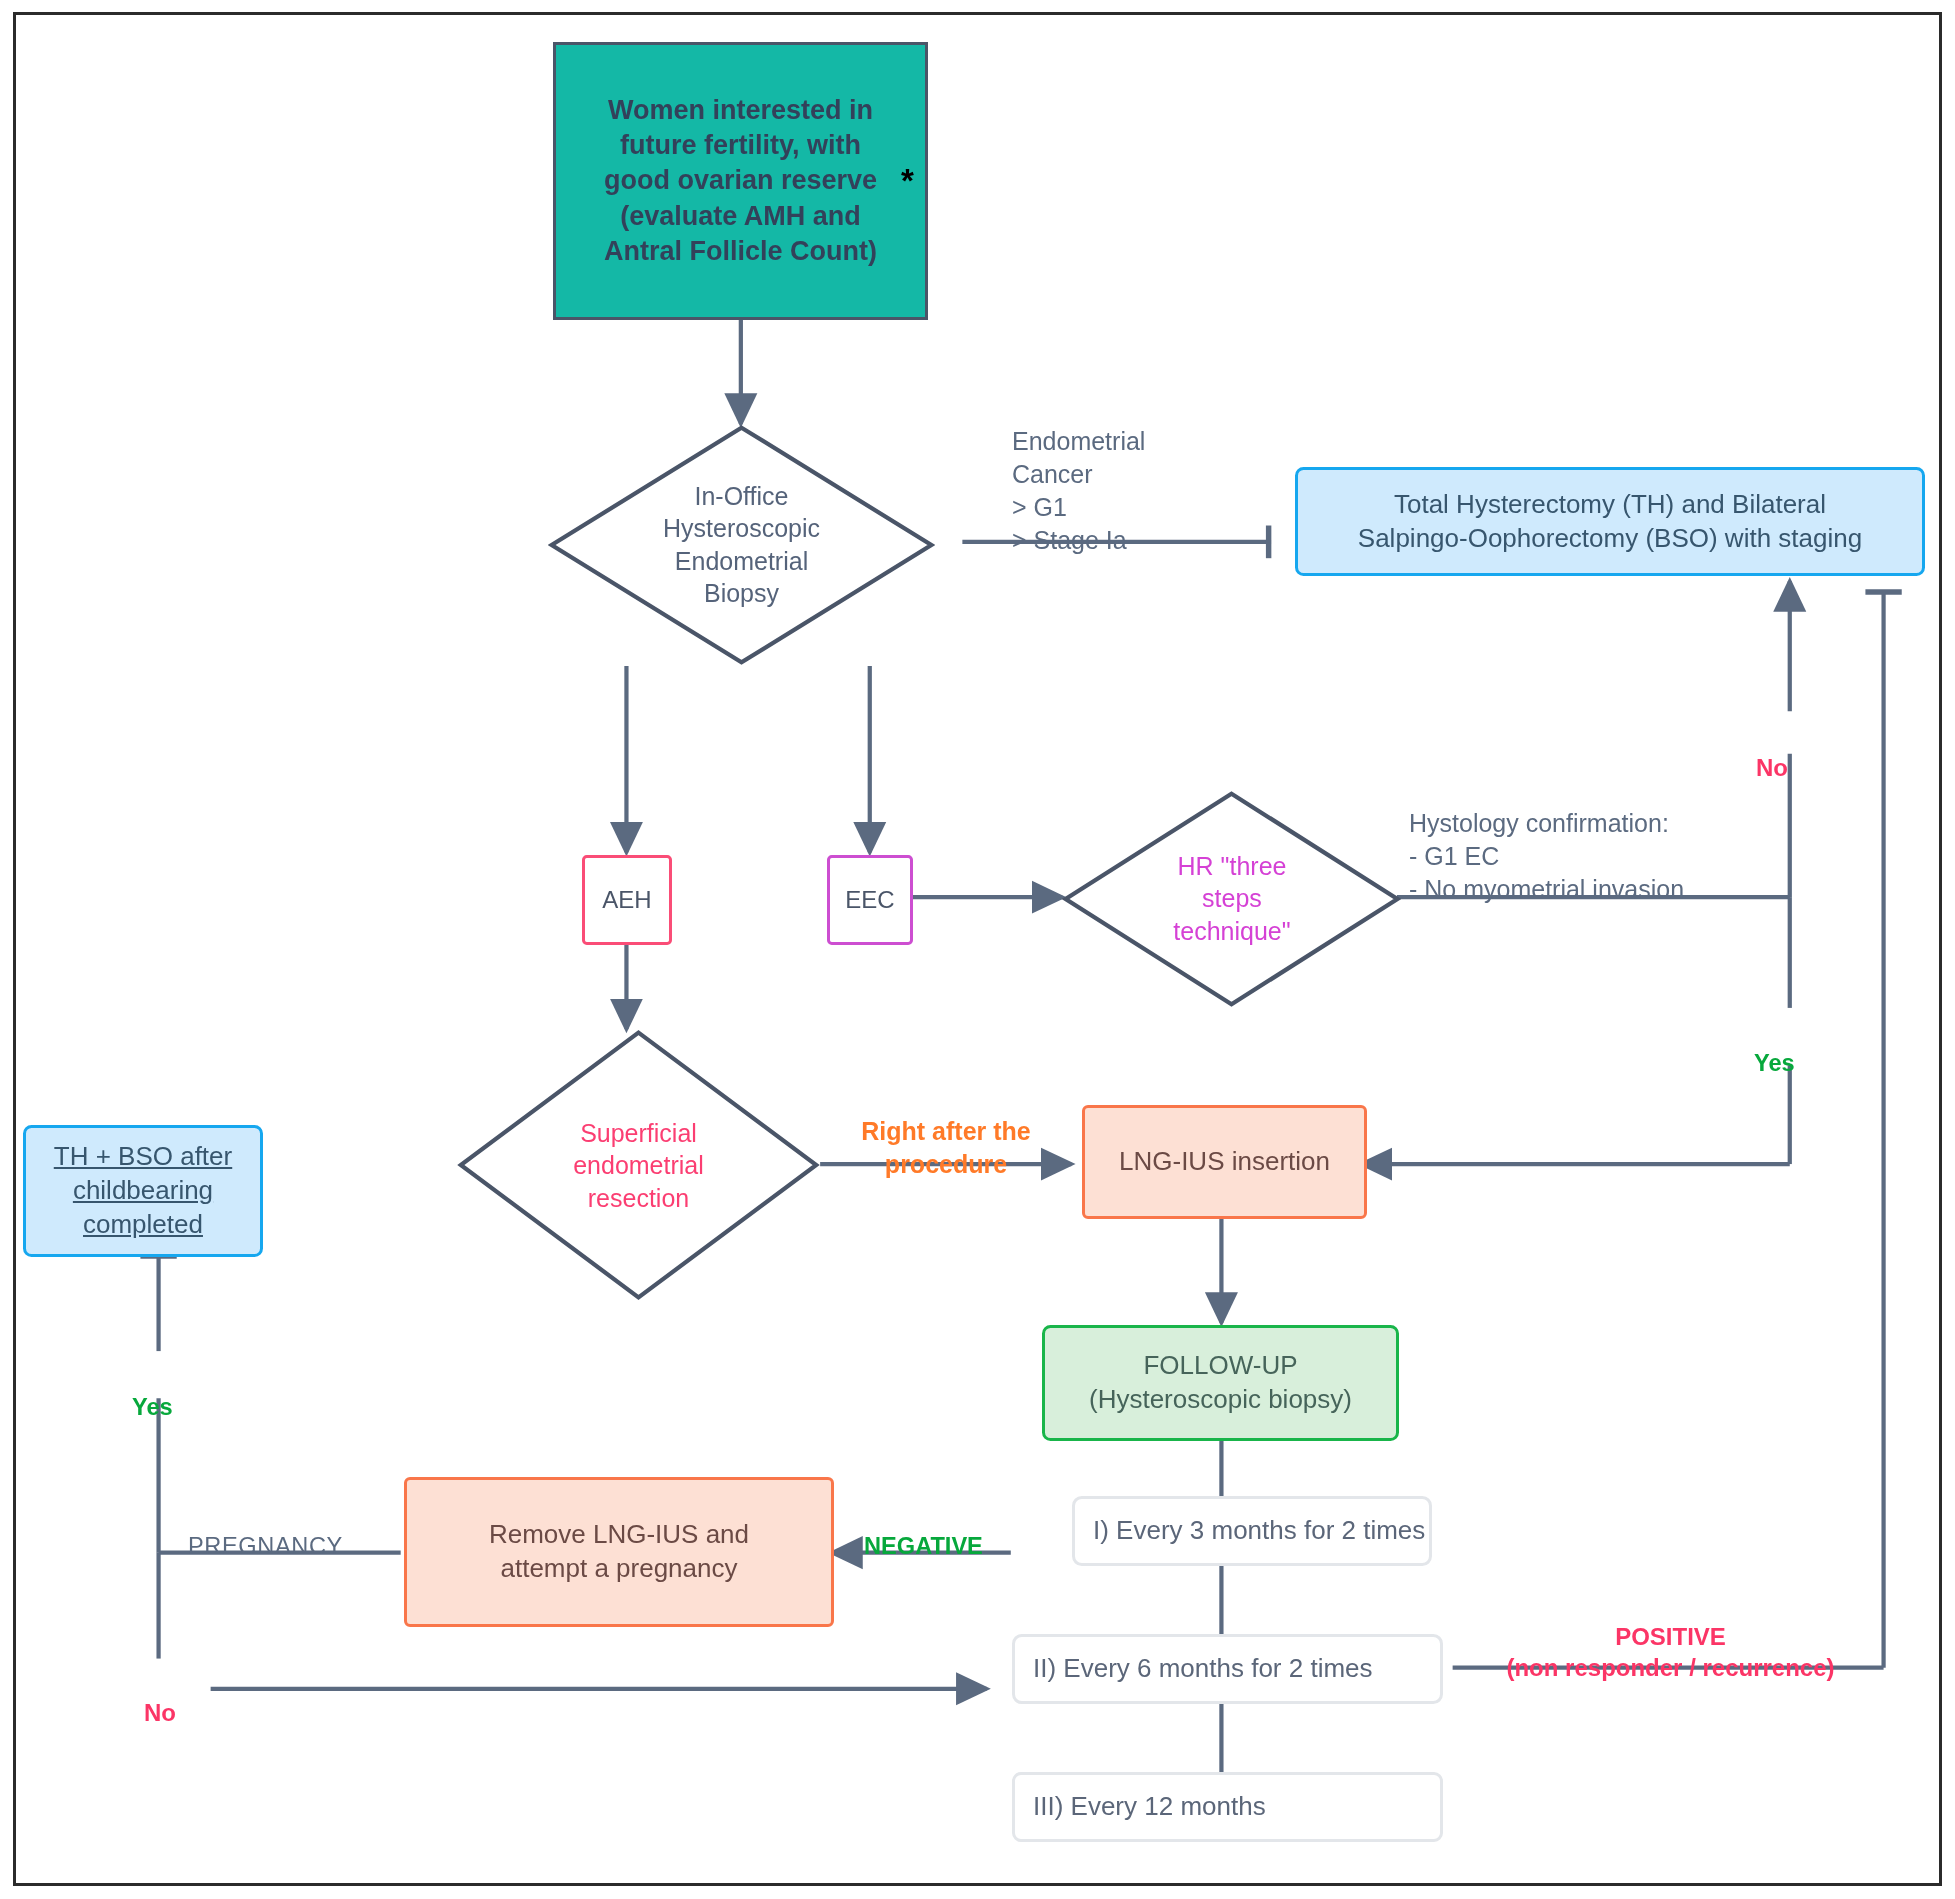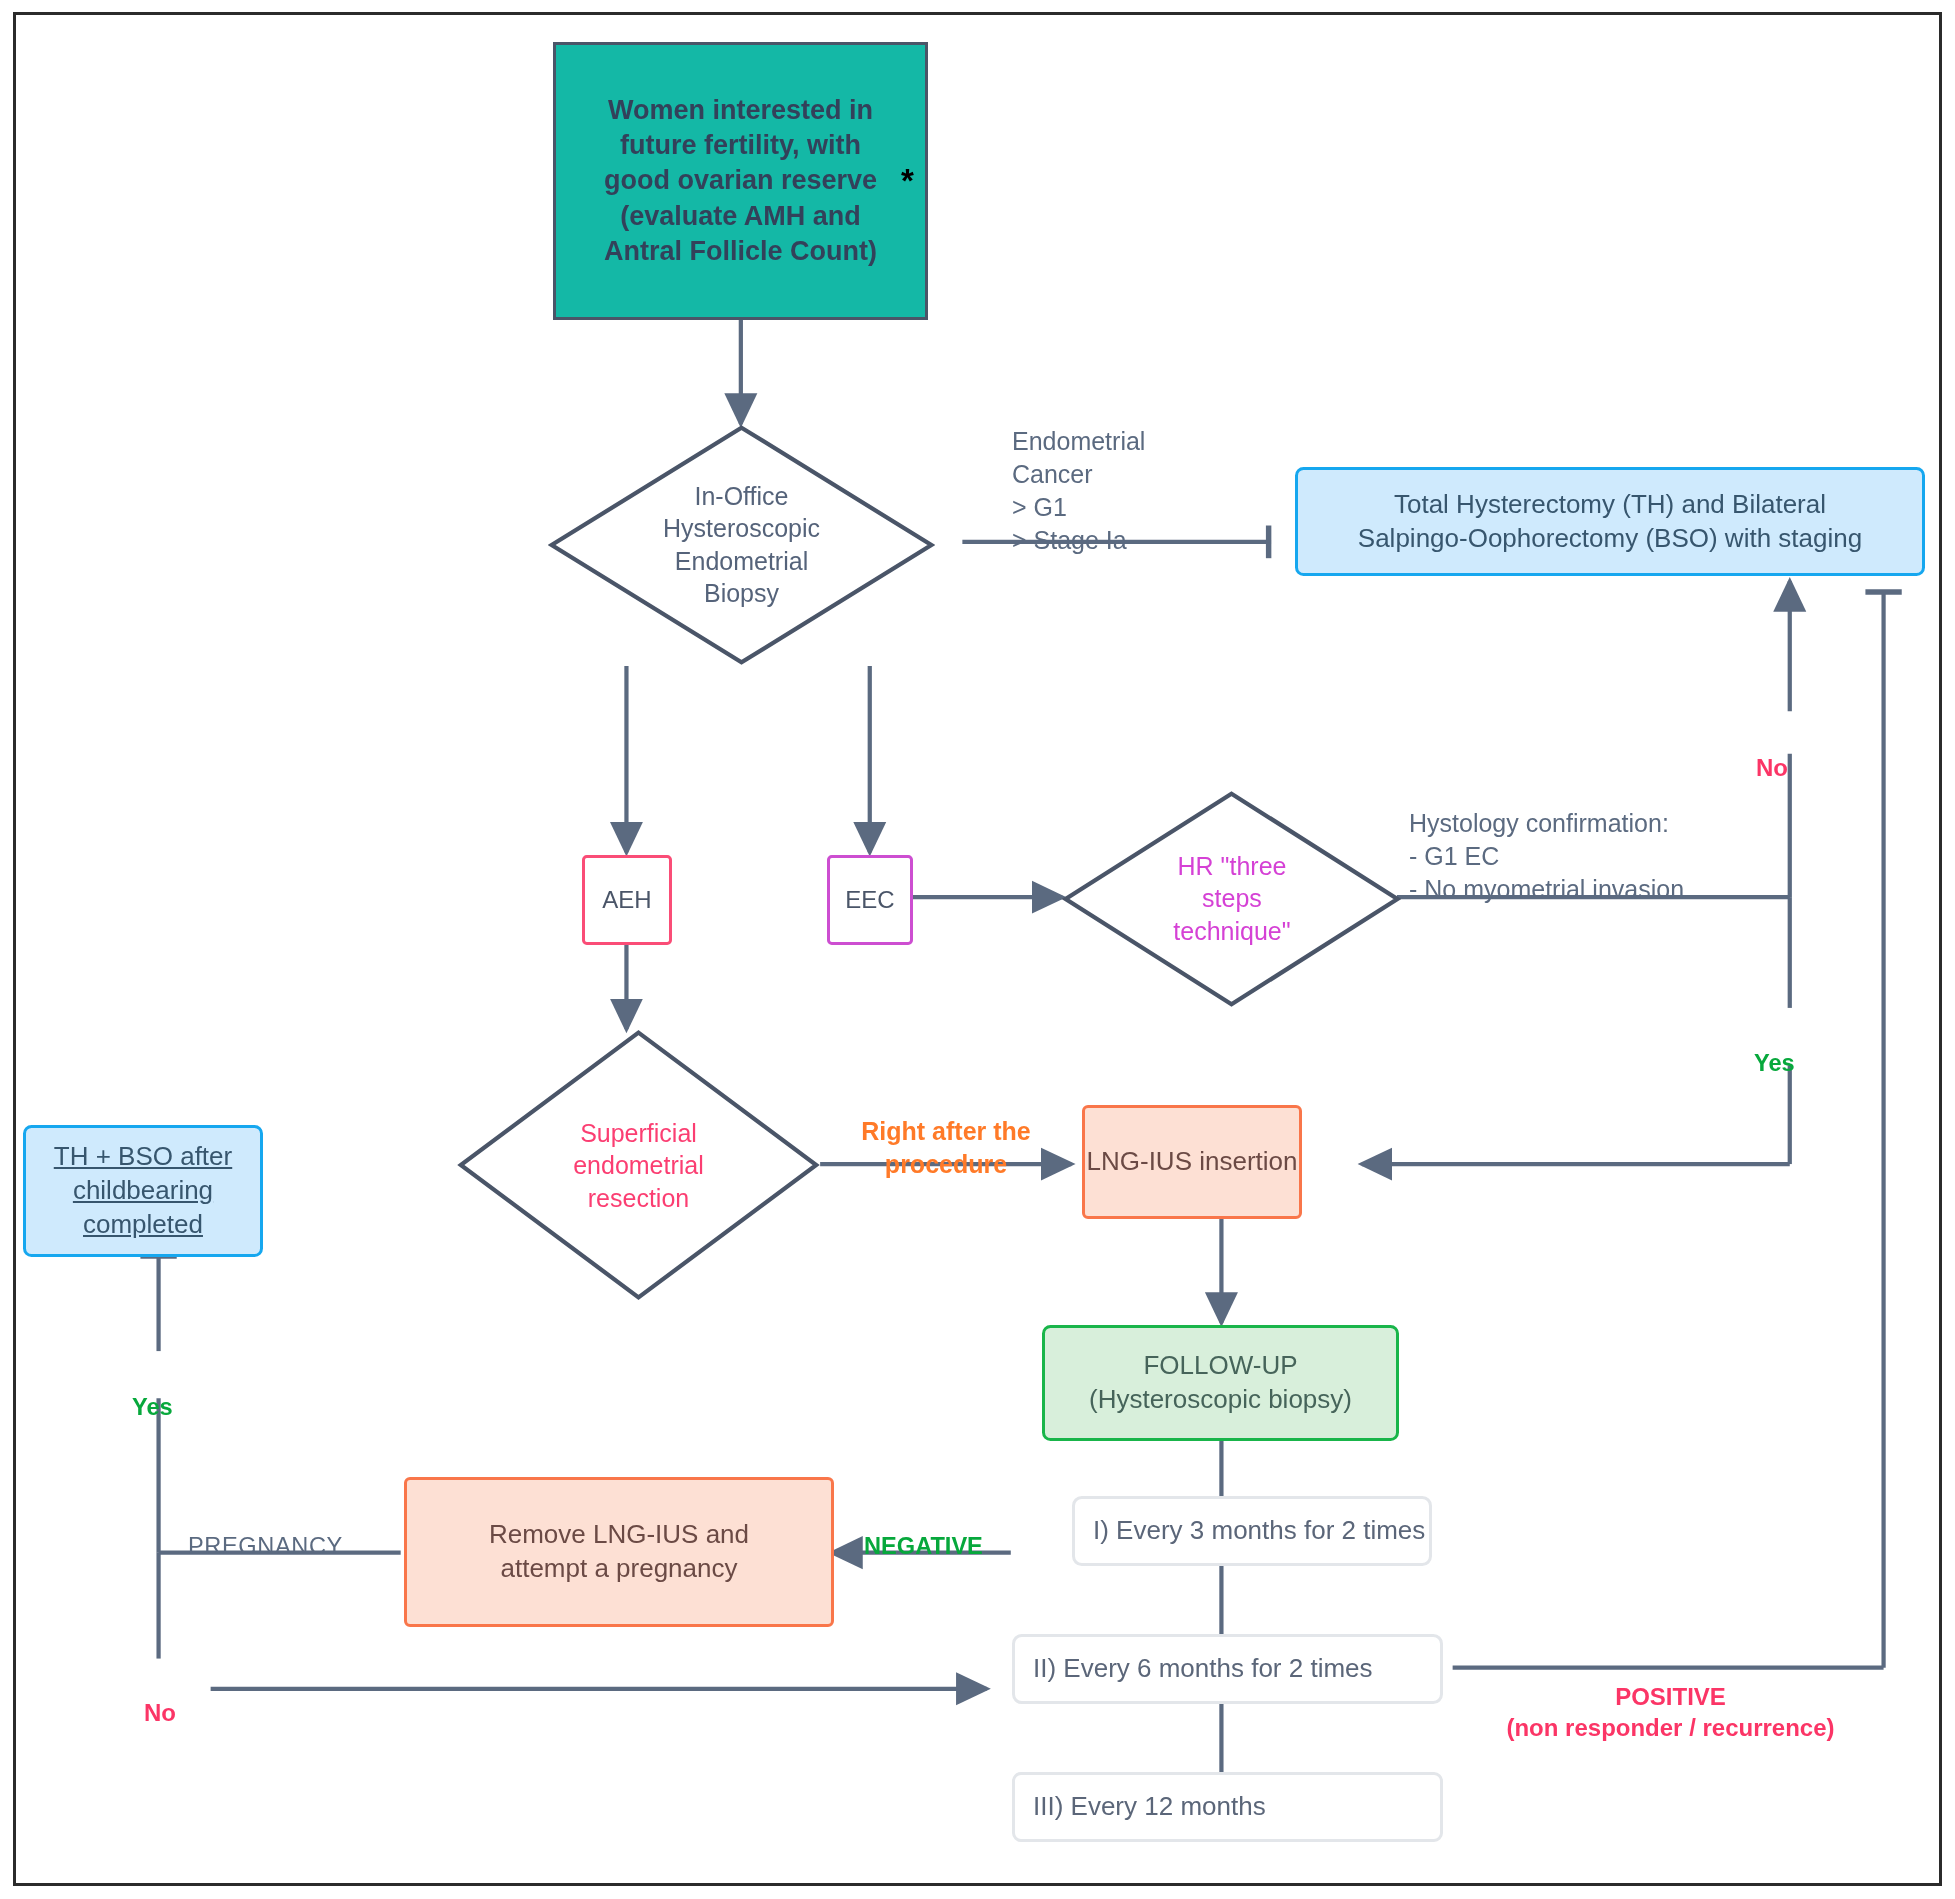--- a/index.html
+++ b/index.html
@@ -171,21 +171,21 @@
     <span style="white-space:pre-line;">Superficial
 endometrial
 resection</span>
   </div>
 
   <div class="edge-text et-orange" style="left:846px;top:1082px;width:200px;text-align:center;">
     <span>Right after the
 procedure</span>
   </div>
 
-  <div class="node orange-box" style="left:1082px;top:1105px;width:220px;height:114px;text-align:center;">
+  <div class="node orange-box" style="left:1082px;top:1105px;width:285px;height:114px;text-align:center;">
     <span>LNG-IUS insertion</span>
   </div>
 
   <div class="node green-box" style="left:1042px;top:1325px;width:357px;height:116px;">
     <span style="white-space:pre-line;">FOLLOW-UP
 (Hysteroscopic biopsy)</span>
   </div>
 
   <div class="node blue-box" style="left:23px;top:1125px;width:240px;height:132px;text-decoration:underline;">
     <span style="white-space:pre-line;">TH + BSO after
@@ -207,21 +207,21 @@
 
   <div class="node orange-box" style="left:404px;top:1477px;width:430px;height:150px;">
     <span style="white-space:pre-line;">Remove LNG-IUS and
 attempt a pregnancy</span>
   </div>
 
   <div class="edge-text et-green" style="left:864px;top:1500px;">
     <span>NEGATIVE</span>
   </div>
 
-  <div class="edge-text et-pink" style="left:1483px;top:1649px;width:375px;text-align:center;">
+  <div class="edge-text et-pink" style="left:1483px;top:1589px;width:375px;text-align:center;">
     <span>POSITIVE
 (non responder / recurrence)</span>
   </div>
 
   <div class="node grey-box" style="left:1072px;top:1496px;width:360px;height:70px;">
     <span>I) Every 3 months for 2 times</span>
   </div>
   <div class="node grey-box" style="left:1012px;top:1634px;width:431px;height:70px;">
     <span>II) Every 6 months for 2 times</span>
   </div>

